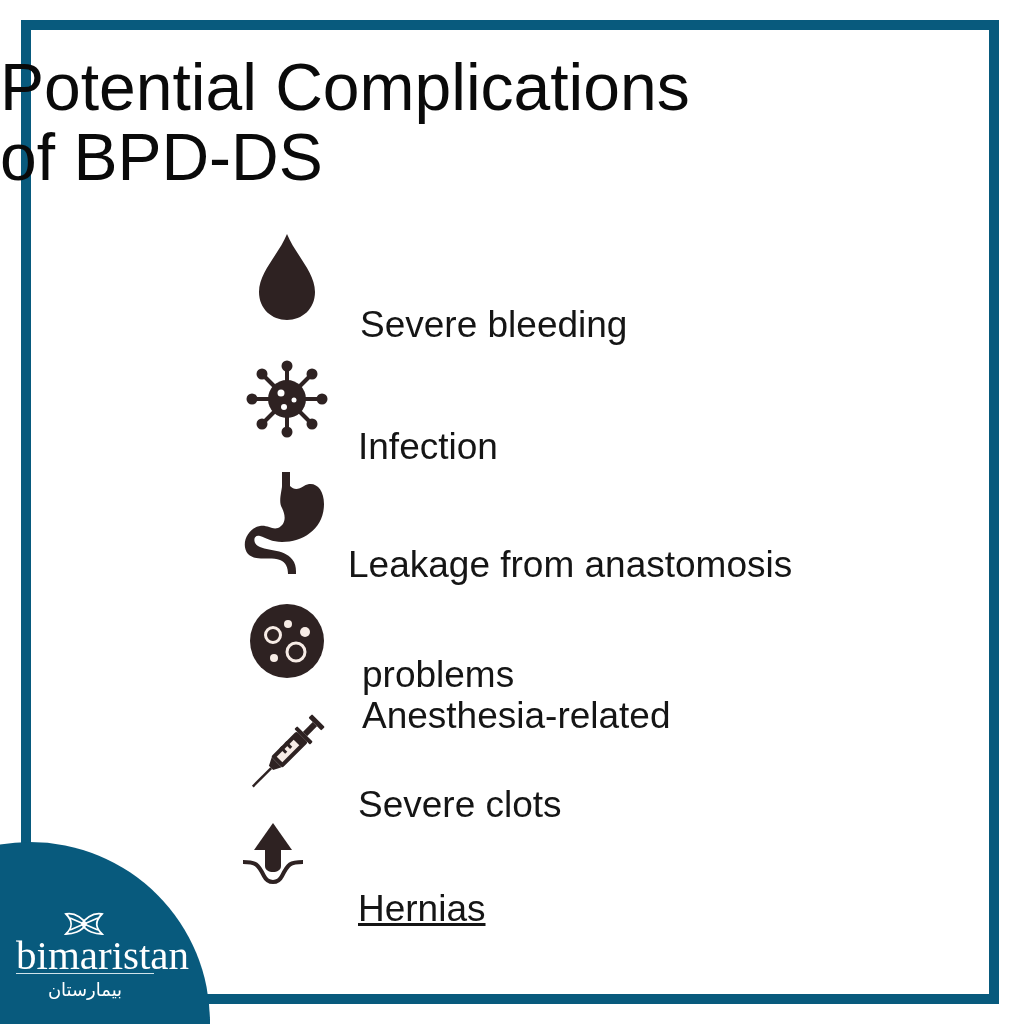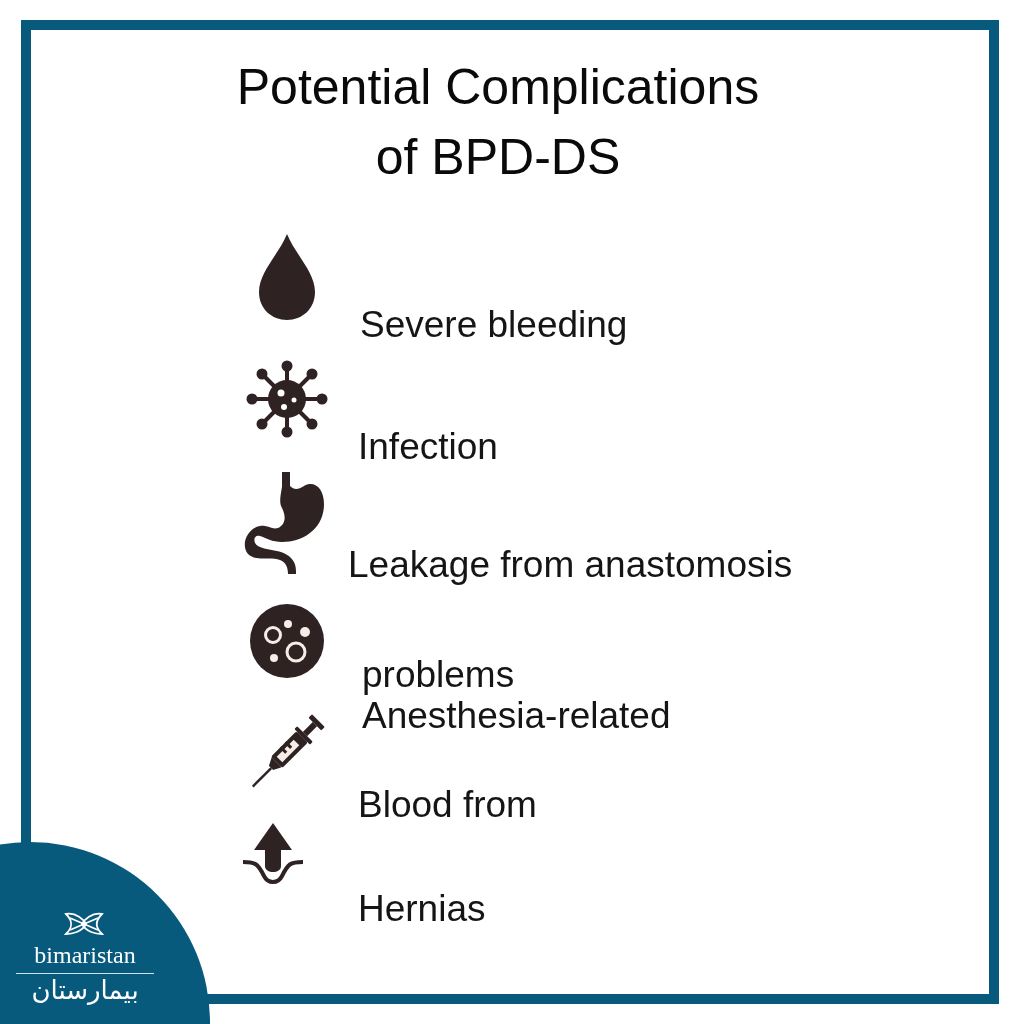--- a/index.html
+++ b/index.html
@@ -11,21 +11,21 @@
     }
     .frame {
       position: absolute; left: 21px; top: 20px;
       width: 978px; height: 984px;
       box-sizing: border-box;
       border: 10px solid #085a7d;
       background: #fff;
     }
     .title {
       position: absolute; left: 0; top: 52px; width: 996px;
-      text-align: center; font-size: 50px; line-height: 70px;
+      text-align: left; font-size: 66px; line-height: 70px;
       letter-spacing: 0px; color: #0a0a0a;
     }
     .title span { display: block; }
     .icon {
       position: absolute; display: block;
     }
     .label {
       position: absolute; font-size: 37px; line-height: 42px; color: #151515;
       white-space: nowrap;
       margin-top: 48px;
@@ -33,27 +33,27 @@
     .logo-blob-clip {
       position: absolute; left: 0; top: 842px; width: 212px; height: 182px; overflow: hidden;
     }
     .logo-blob-clip .circle {
       position: absolute; left: -150px; top: 0px; width: 360px; height: 360px; border-radius: 50%;
       background: #085a7d;
     }
     .logo-text {
       position: absolute; left: 16px; top: 938px; width: 138px;
       font-family: "Liberation Serif", "DejaVu Serif", serif;
-      font-size: 24px; line-height: 34px; color: #ffffff; text-align: center;
+      font-size: 41px; line-height: 34px; color: #ffffff; text-align: center;
       border-bottom: 1.5px solid #cfe3ea; padding-bottom: 1px;
     }
     .logo-arabic {
       position: absolute; left: 16px; top: 976px; width: 138px;
       font-family: "DejaVu Sans", sans-serif;
-      font-size: 26px; line-height: 28px; color: #ffffff; text-align: center;
+      font-size: 18px; line-height: 28px; color: #ffffff; text-align: center;
       letter-spacing: 1px;
     }
     .logo-mark {
       position: absolute; left: 62px; top: 910px;
     }
   </style>
 </head>
 <body>
 
 <div class="frame"></div>
@@ -122,28 +122,28 @@
     <rect x="34" y="43" width="24" height="8" fill="#f7ece6"></rect>
     <rect x="42" y="39" width="3" height="8" fill="#2e2222"></rect>
     <rect x="49" y="39" width="3" height="8" fill="#2e2222"></rect>
     <rect x="66" y="36" width="4" height="22" rx="1" fill="#2e2222"></rect>
     <rect x="70" y="44" width="14" height="6" fill="#2e2222"></rect>
     <rect x="84" y="38" width="5" height="18" rx="1" fill="#2e2222"></rect>
     <polygon points="30,40 22,44 22,50 30,54" fill="#2e2222"></polygon>
     <rect x="-4" y="46" width="26" height="2.5" fill="#2e2222"></rect>
   </g>
 </svg>
-<div class="label" style="left:358px; top:736px;">Blood from</div>
+<div class="label" style="left:358px; top:736px;">Severe clots</div>
 
 <svg class="icon" style="left:242px; top:820px;" width="62" height="74" viewBox="0 0 62 74">
   <polygon points="31,3 12,30 50,30" fill="#2e2222"></polygon>
   <path d="M23 28 L39 28 L39 46 C39 54 23 54 23 46 Z" fill="#2e2222"></path>
   <path d="M1 42 C14 42 16 44 22 56 C26 64 36 64 40 56 C46 44 48 42 61 42" fill="none" stroke="#2e2222" stroke-width="4"></path>
 </svg>
-<div class="label" style="left:358px; top:840px;">Hernias</div>
+<div class="label" style="left:358px; top:840px;text-decoration:underline;">Hernias</div>
 
 <div class="logo-blob-clip">
   <div class="circle"></div>
 </div>
 <svg class="logo-mark" width="44" height="28" viewBox="0 0 44 28">
   <g fill="none" stroke="#ffffff" stroke-width="1.8">
     <path d="M4 4 C14 2 22 10 24 14 C20 22 10 24 4 24 C10 18 12 12 4 4 Z"></path>
     <path d="M40 4 C30 2 22 10 20 14 C24 22 34 24 40 24 C34 18 32 12 40 4 Z"></path>
     <path d="M8 8 L36 20 M36 8 L8 20"></path>
   </g>

